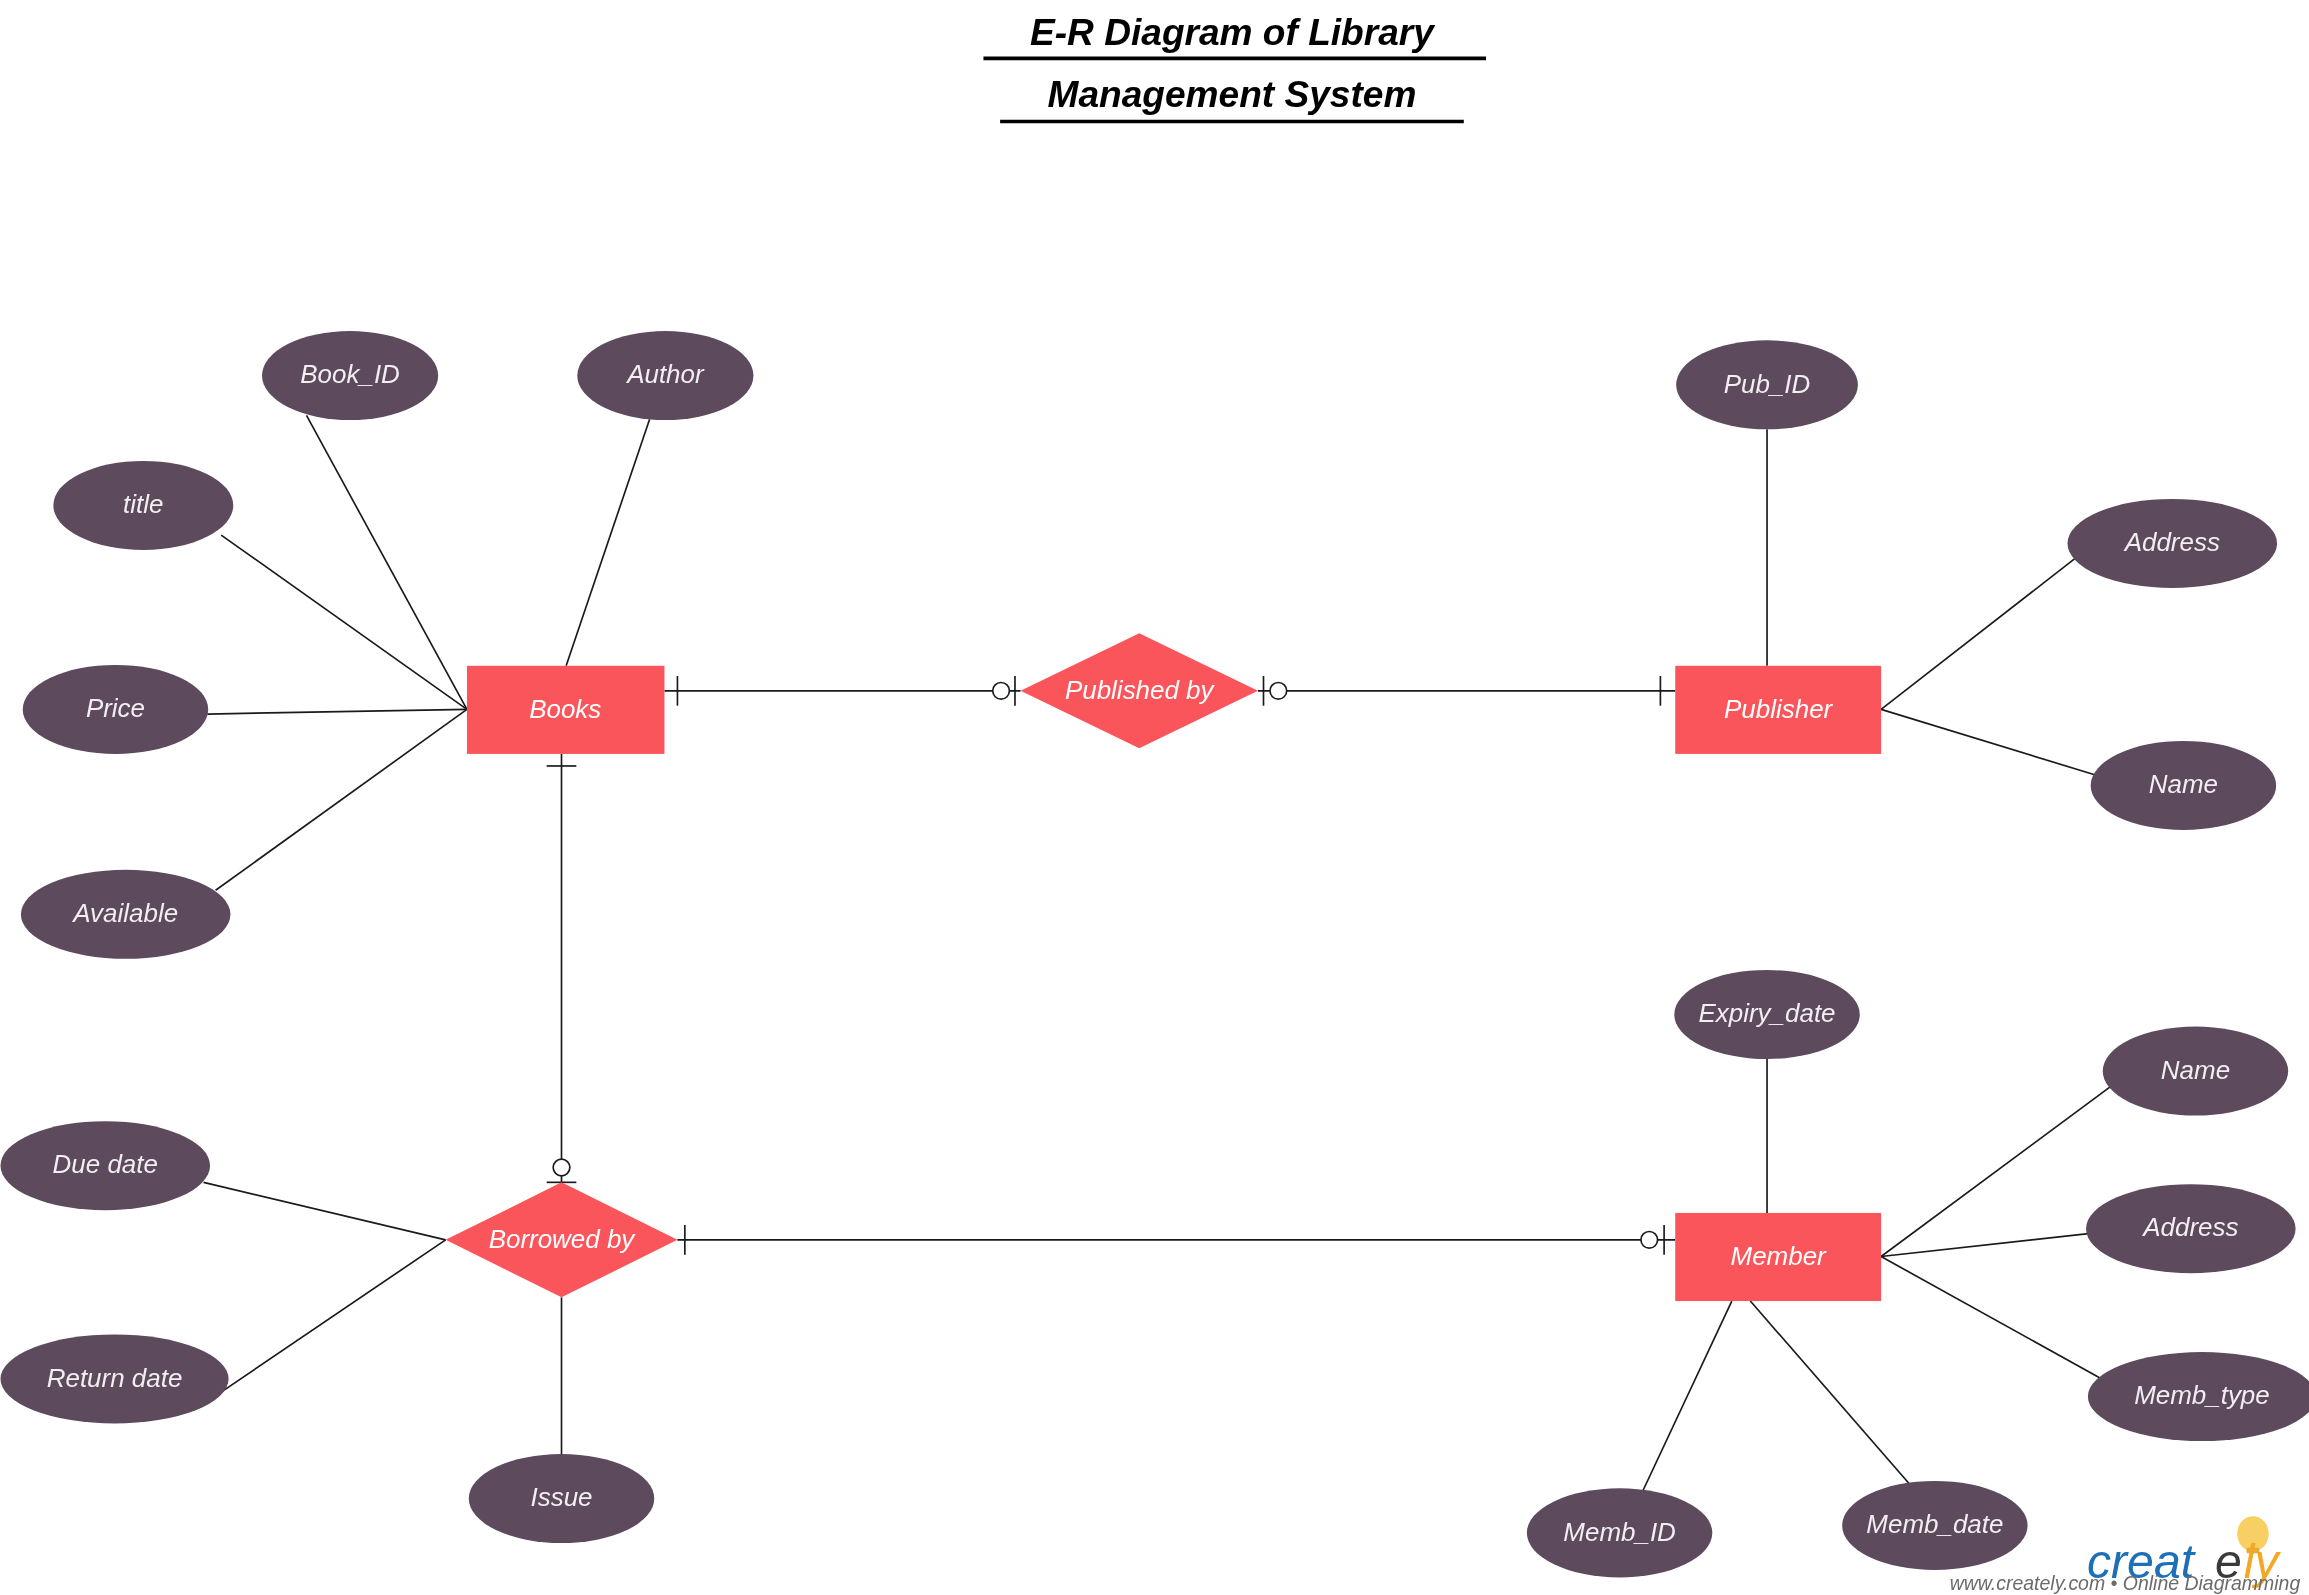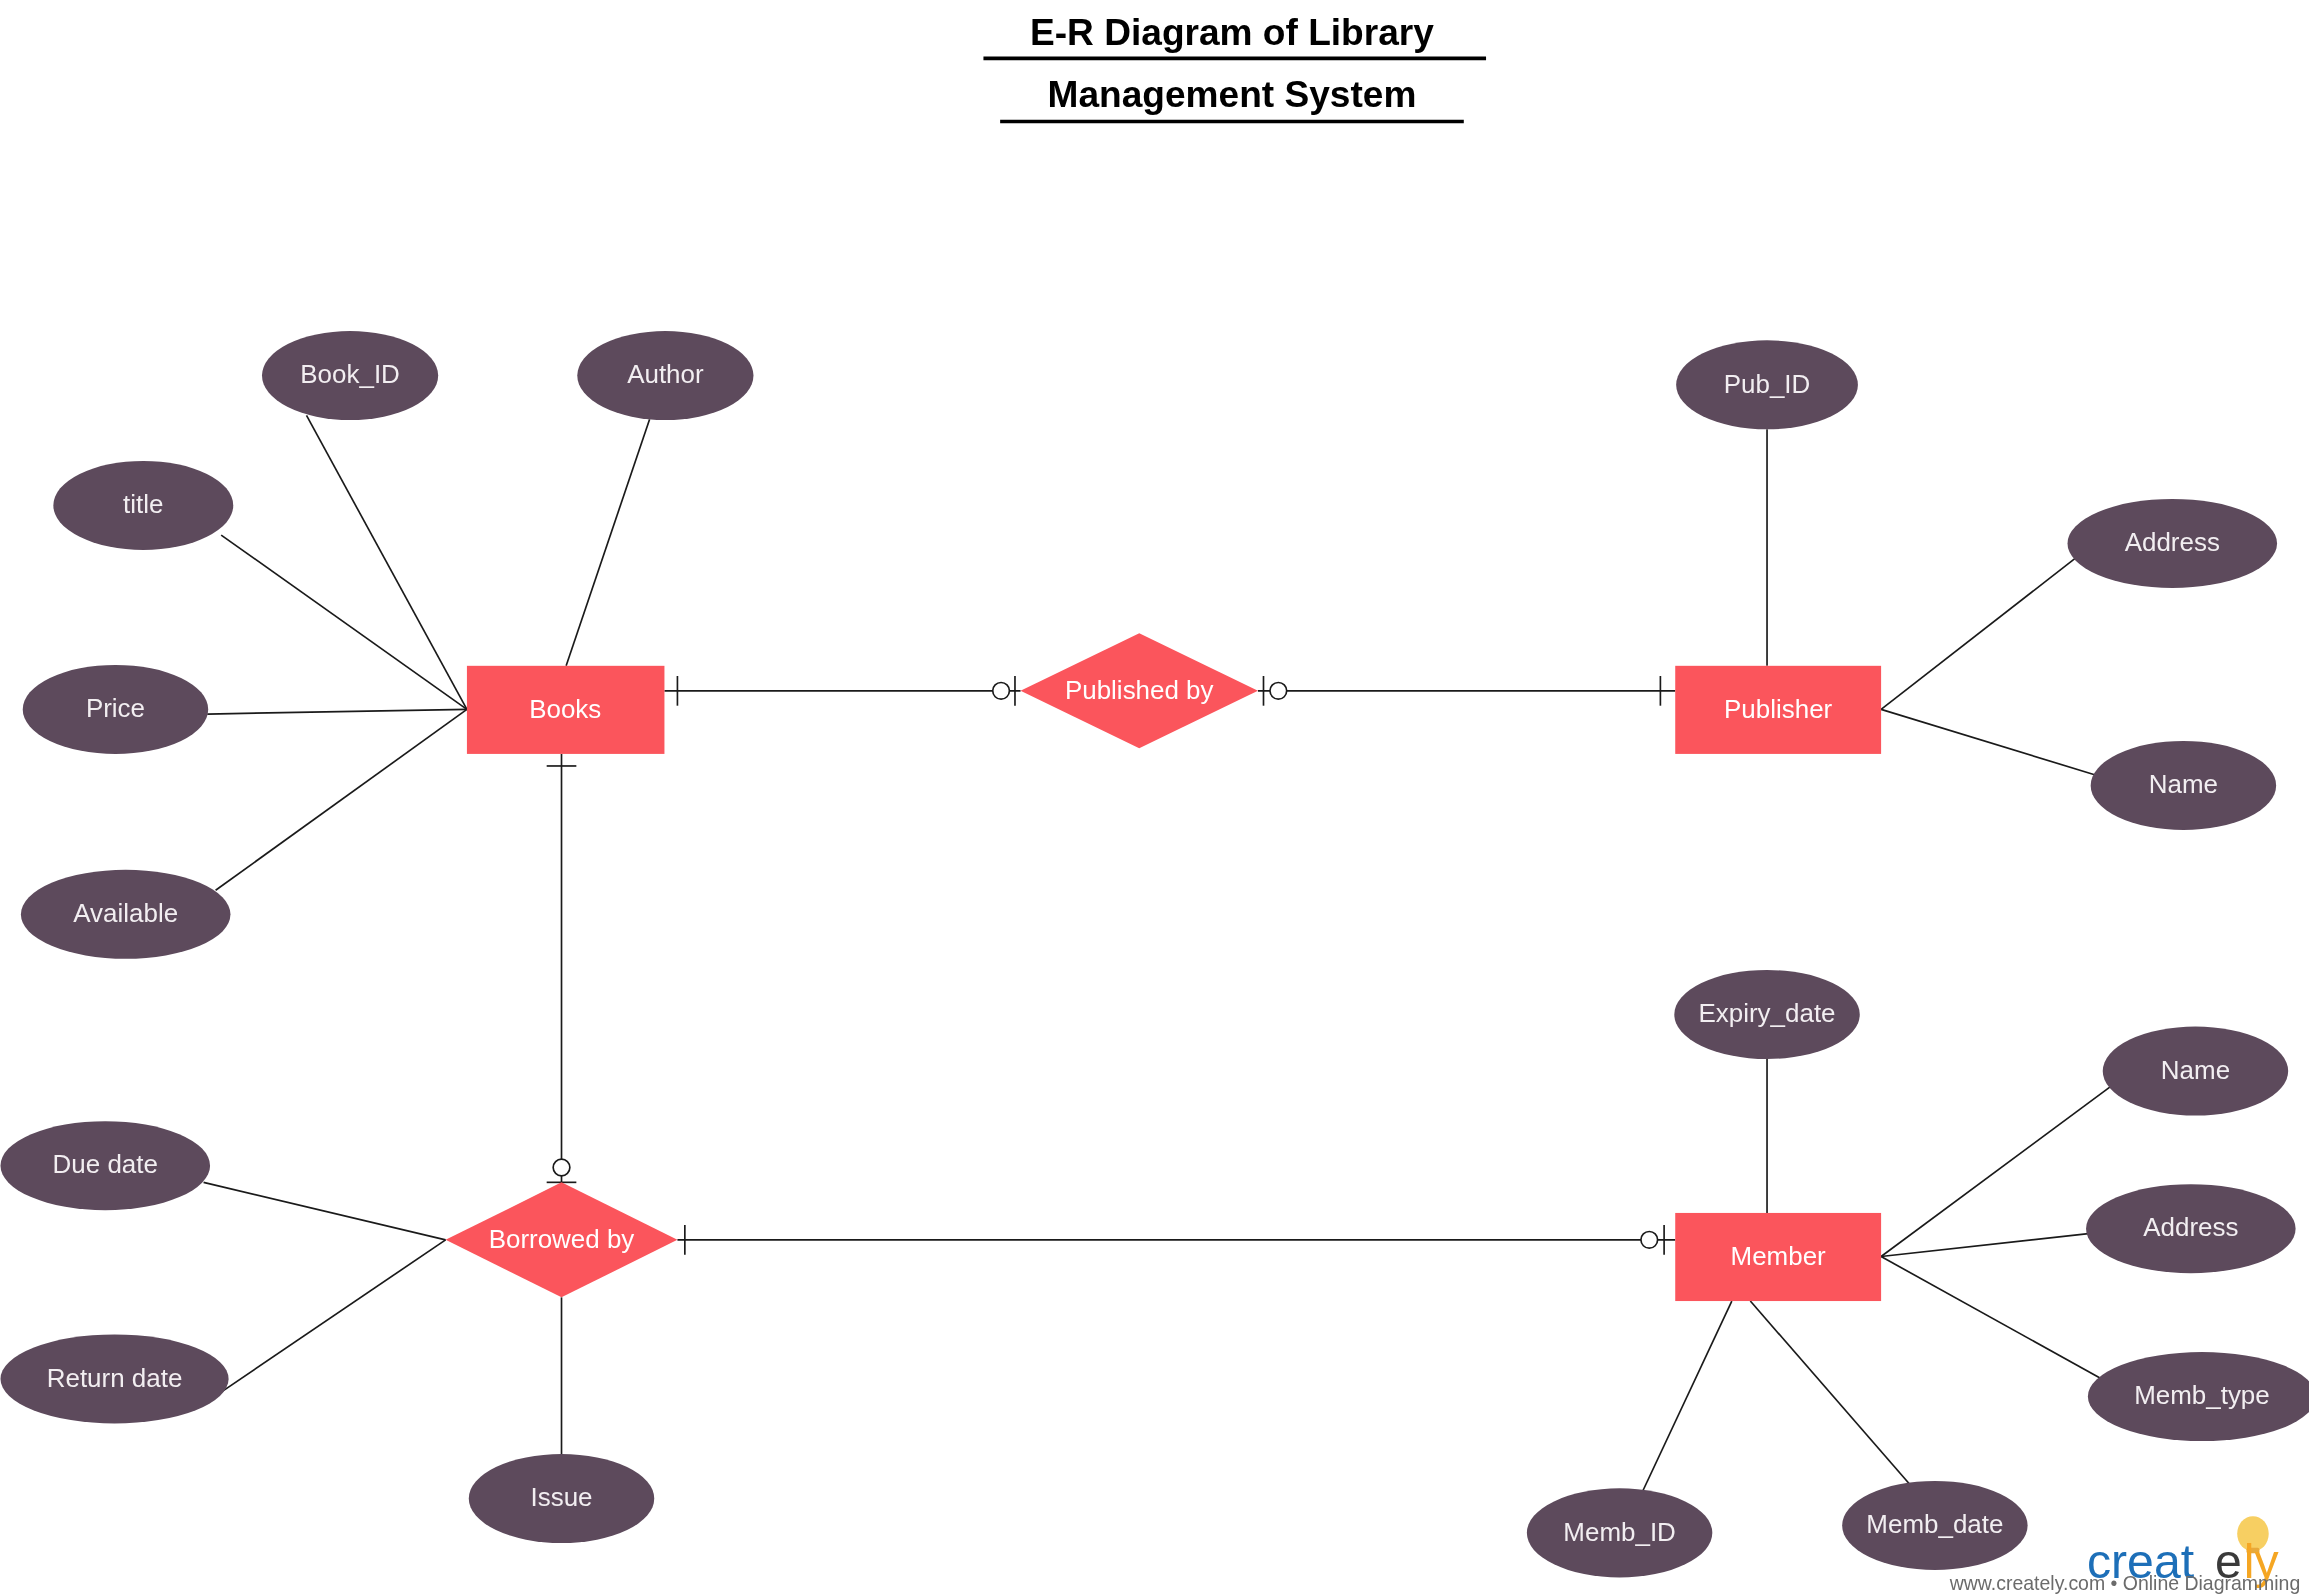--- a/index.html
+++ b/index.html
@@ -12,20 +12,21 @@
     height: 1595px;
     overflow: hidden;
     font-family: "Liberation Sans", sans-serif;
     position: relative;
   }
   #diagram-root {
     position: absolute;
     top: 0; left: 0;
     width: 2310px;
     height: 1595px;
+    font-style: italic;
   }
   svg#er-canvas {
     display: block;
     width: 2310px;
     height: 1595px;
   }
   .title-text {
     font-family: "Liberation Sans", sans-serif;
     font-weight: bold;
     font-size: 40px;

